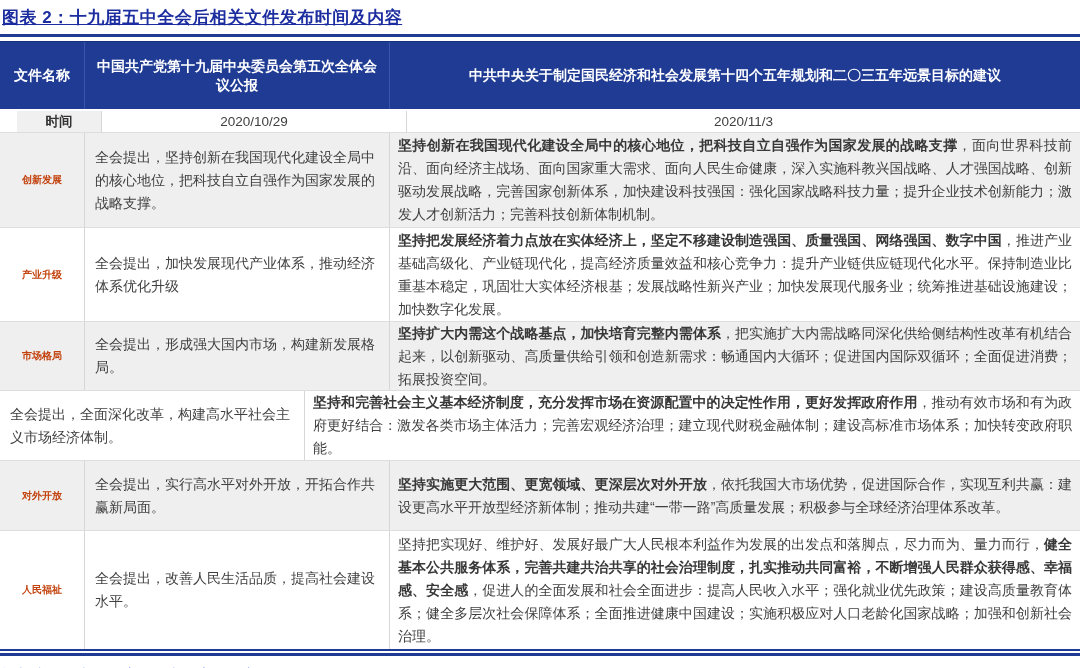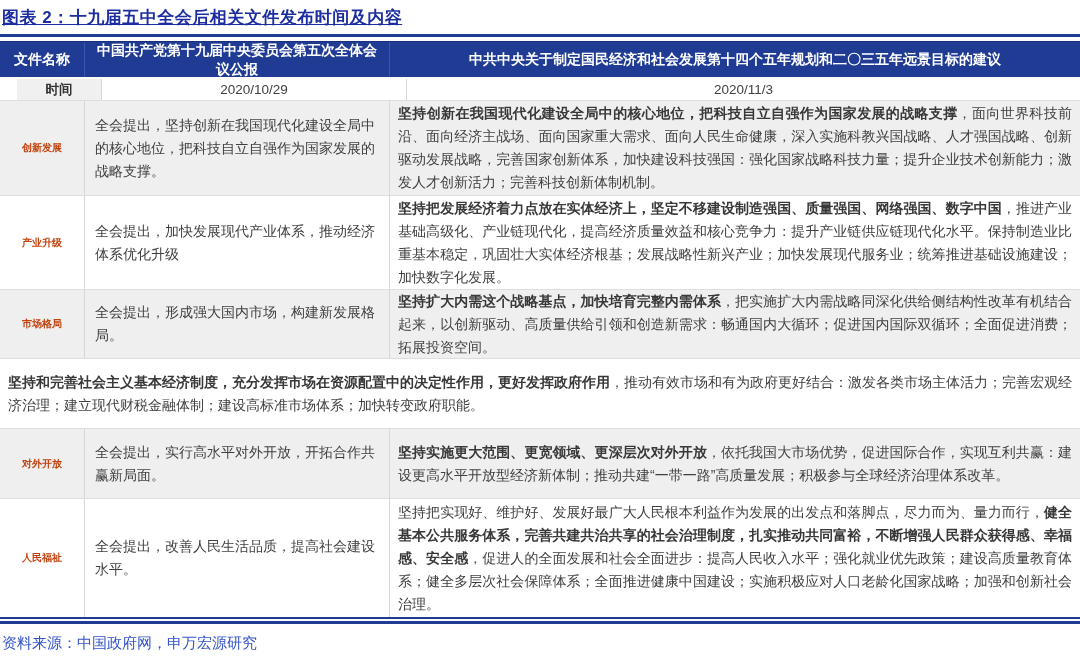--- a/index.html
+++ b/index.html
@@ -23,21 +23,21 @@
 
   .tbl { width:1080px; margin-top:4px; border-bottom:0; }
 
   .trow { display:flex; width:100%; }
   .c1 { width:85px; flex:0 0 85px; display:flex; align-items:center; justify-content:center;
         text-align:center; border-right:1px solid #d6d6d6; }
   .c2 { width:305px; flex:0 0 305px; display:flex; align-items:center;
         padding:14px 10px; border-right:1px solid #d6d6d6; }
   .c3 { flex:1 1 auto; display:flex; align-items:center; padding:2px 8px; }
 
-  .thead { background:#1f3b94; height:36px; border-top:1px solid #16307e; }
+  .thead { background:#1f3b94; height:68px; border-top:1px solid #16307e; }
   .thead .c1, .thead .c2, .thead .c3 {
     color:#ffffff; font-weight:bold; font-size:14px; line-height:1.3;
     justify-content:center; text-align:center;
     border-right:1px solid #3a55ad;
   }
   .thead .c3 { border-right:none; }
 
   .time-row { height:23px; border-top:2px solid #ffffff; }
   .time-row .c1 { font-weight:bold; font-size:13.5px; color:#333; background:#f0f0f0;margin-left:17px; }
   .time-row .c2, .time-row .c3 { justify-content:center; text-align:center;
@@ -113,20 +113,23 @@
       <div class="c1">市场格局</div>
       <div class="c2">
           <span>全会提出，形成强大国内市场，构建新发展格局。</span>
         </div>
       <div class="c3">
           <span><span></span><b>坚持扩大内需这个战略基点，加快培育完整内需体系</b><span>，把实施扩大内需战略同深化供给侧结构性改革有机结合起来，以创新驱动、高质量供给引领和创造新需求：畅通国内大循环；促进国内国际双循环；全面促进消费；拓展投资空间。</span></span>
         </div>
     </div>
 
     <div class="trow body-row r-h70">
+      <div class="c2">
+          <span>全会提出，全面深化改革，构建高水平社会主义市场经济体制。</span>
+        </div>
       <div class="c3">
           <span><span></span><b>坚持和完善社会主义基本经济制度，充分发挥市场在资源配置中的决定性作用，更好发挥政府作用</b><span>，推动有效市场和有为政府更好结合：激发各类市场主体活力；完善宏观经济治理；建立现代财税金融体制；建设高标准市场体系；加快转变政府职能。</span></span>
         </div>
     </div>
 
     <div class="trow body-row alt r-h70">
       <div class="c1">对外开放</div>
       <div class="c2">
           <span>全会提出，实行高水平对外开放，开拓合作共赢新局面。</span>
         </div>

